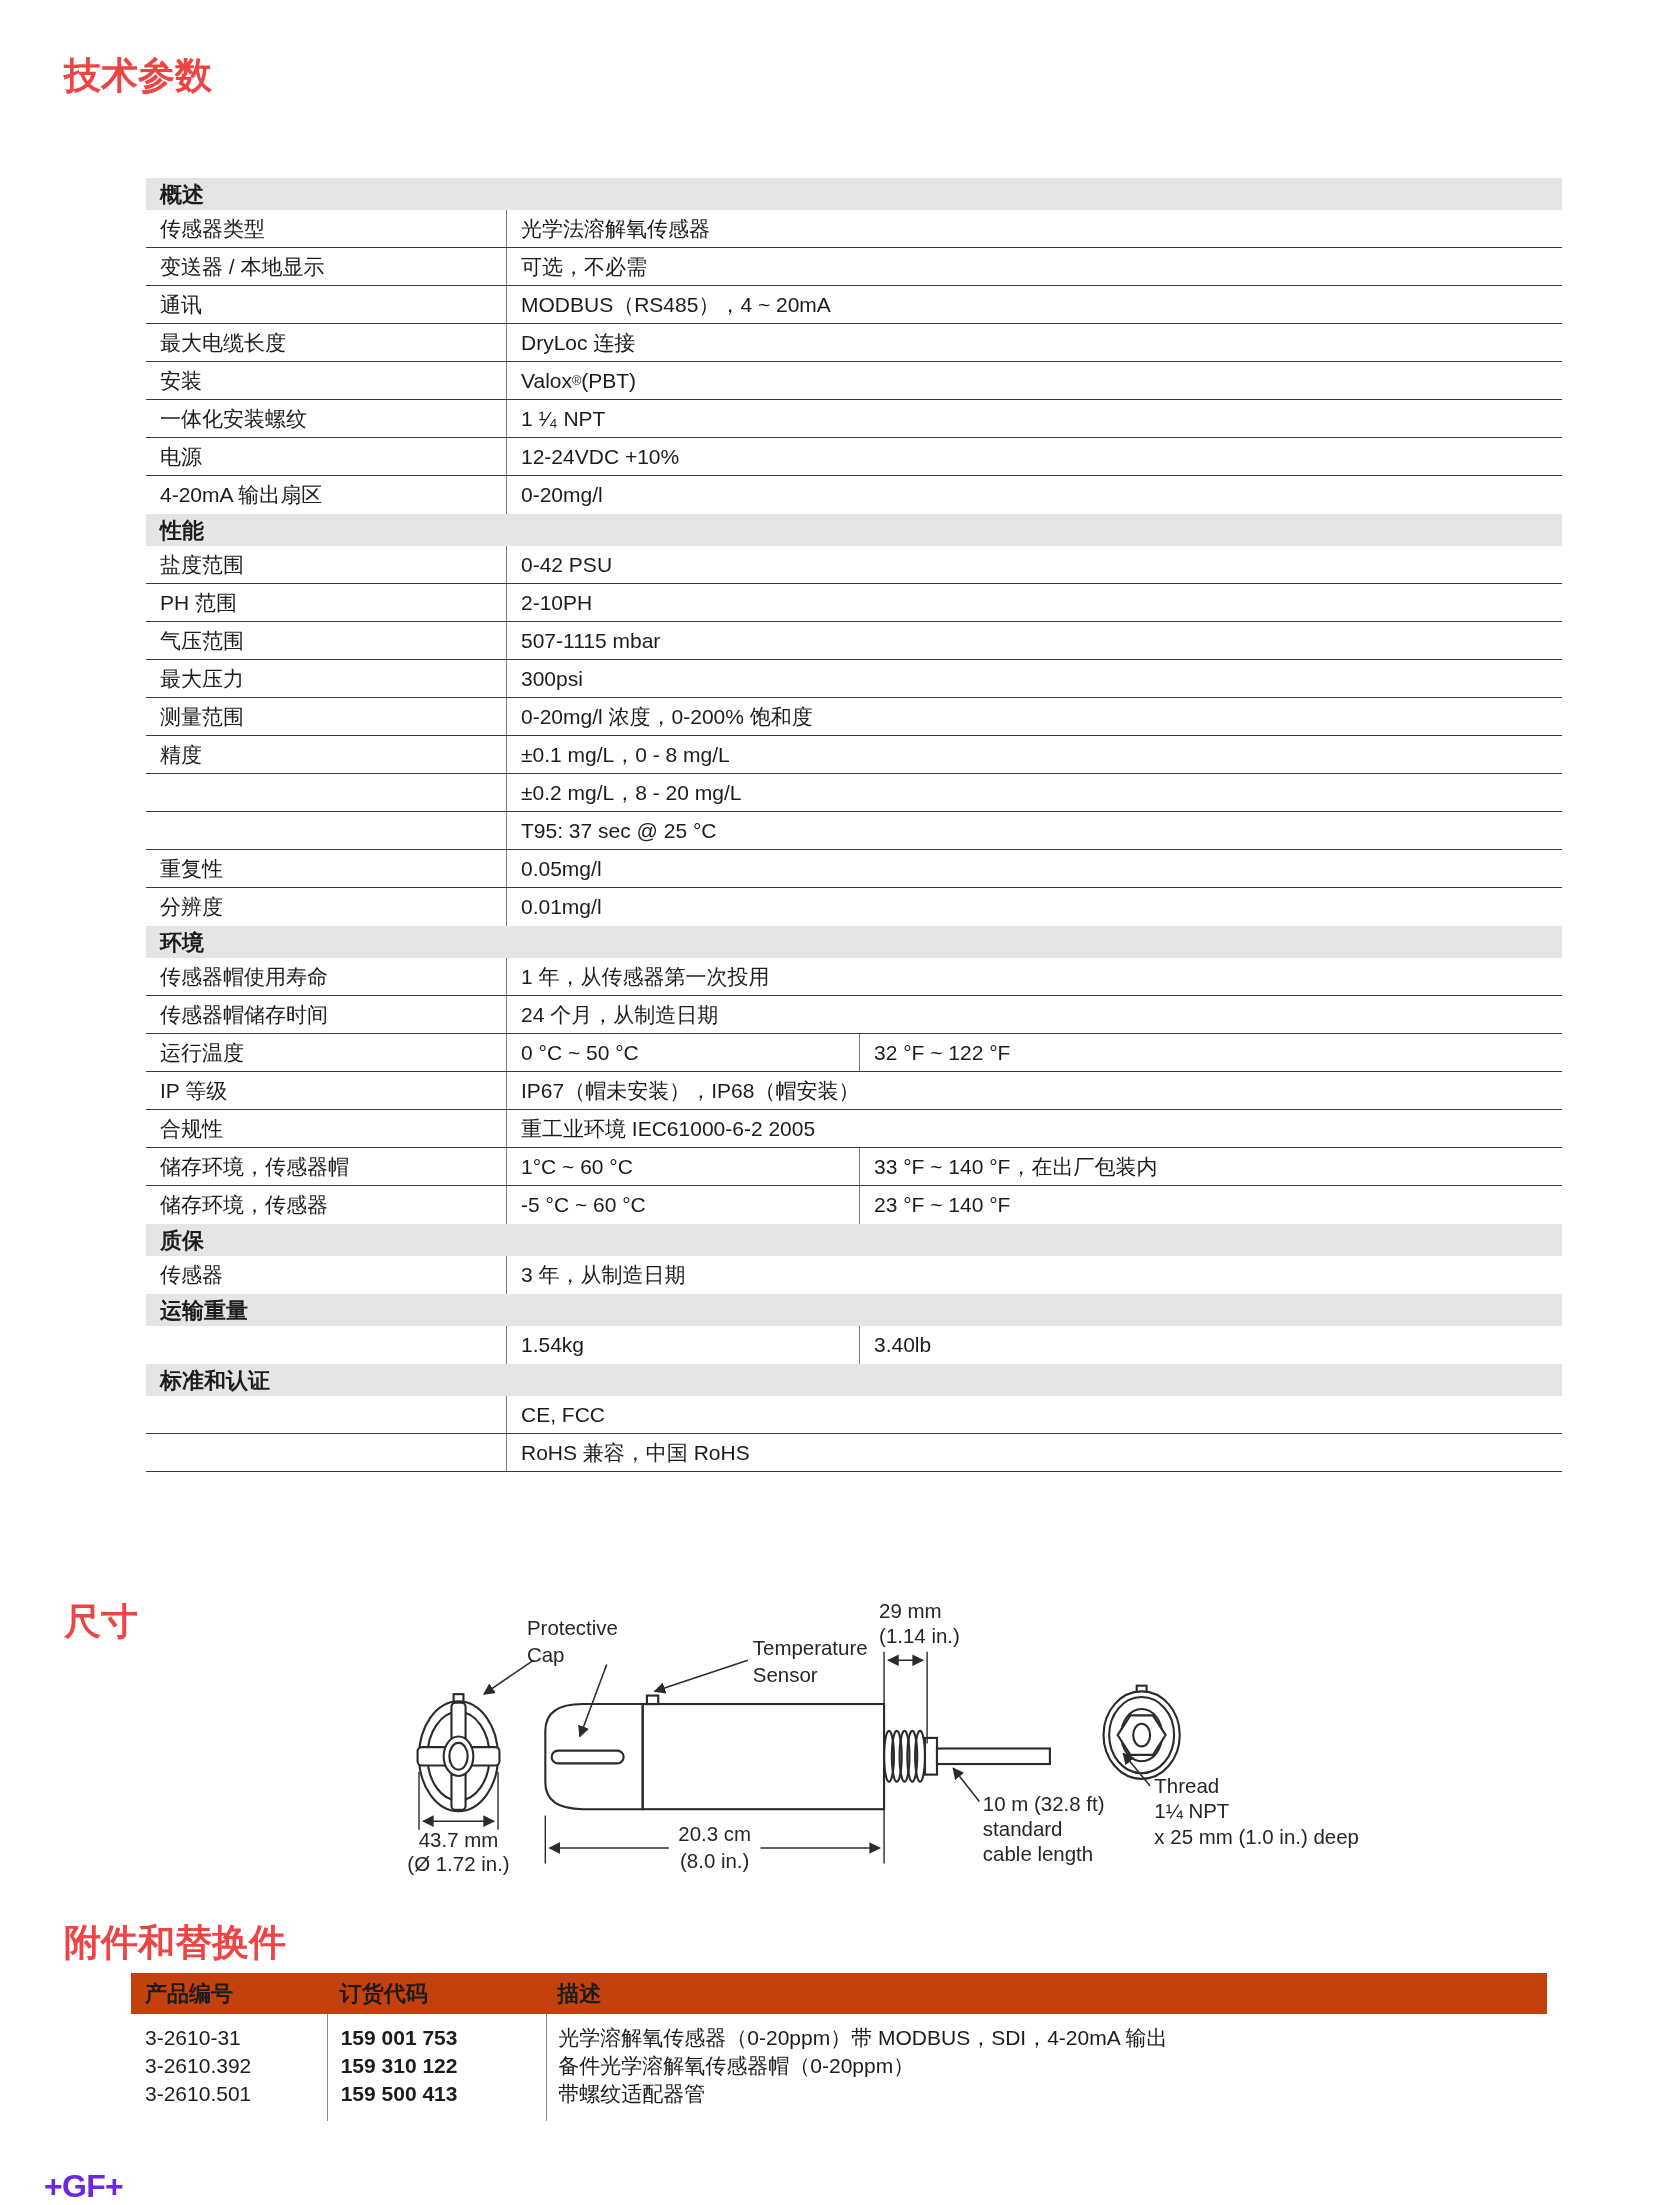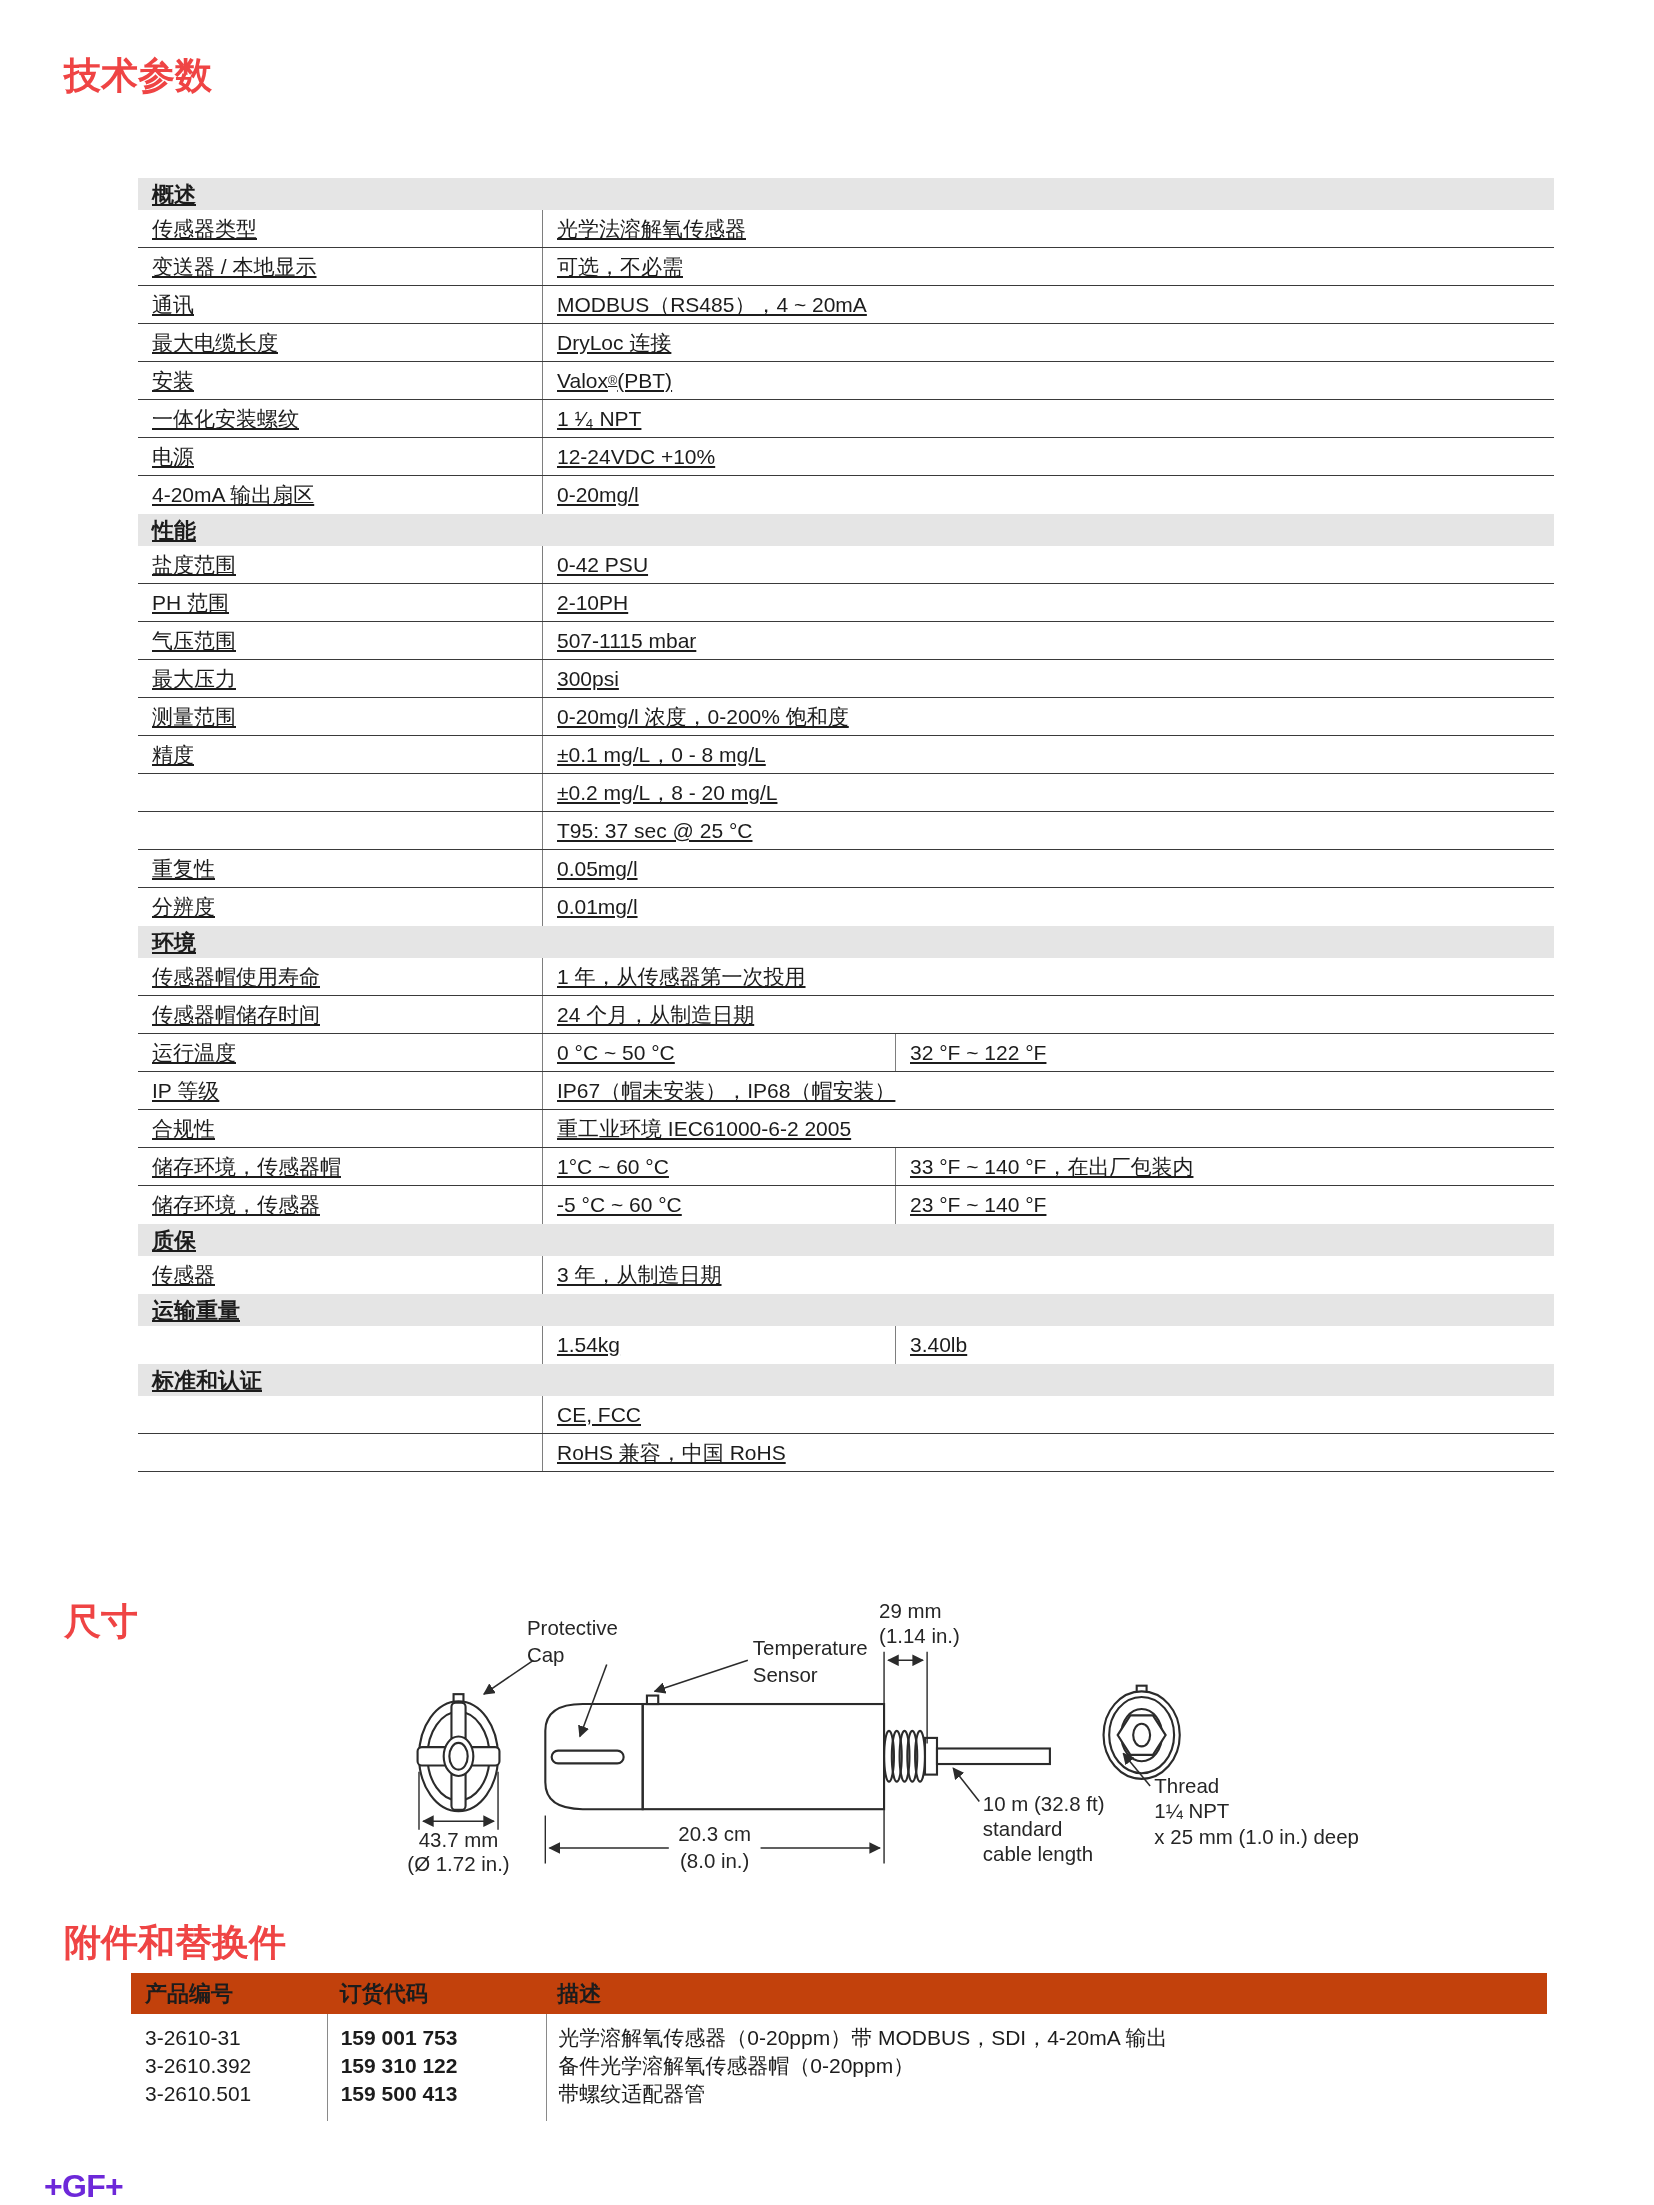--- a/index.html
+++ b/index.html
@@ -1,27 +1,27 @@
 <!DOCTYPE html>
 <html style="font-size:11.3px"><head>
 <meta charset="utf-8">
 <style>
   html,body{margin:0;padding:0;background:#fff;}
   #page{position:relative;width:1655px;height:2205px;background:#ffffff;overflow:hidden;
         font-family:"Liberation Sans","DejaVu Sans",sans-serif;color:#1c1c1c;}
   .h1{position:absolute;left:64px;font-size:37px;font-weight:700;color:#ef4444;white-space:nowrap;}
   
-  #spec{position:absolute;left:138px;top:178px;width:1416px;text-decoration:underline;}
+  #spec{position:absolute;left:146px;top:178px;width:1416px;}
   .secbar{height:32px;background:#e5e5e5;font-weight:700;font-size:22px;line-height:33px;
           padding-left:14px;box-sizing:border-box;}
   .trow{display:flex;height:38px;align-items:stretch;box-sizing:border-box;}
   .trow.hline{border-bottom:1.4px solid #3a3a3a;}
   .cell{display:flex;align-items:center;font-size:21px;box-sizing:border-box;white-space:nowrap;}
   .c1{width:360px;padding-left:14px;}
-  .c2{flex:1;border-left:1.4px solid #7e7e7e;padding-left:14px;margin-left:44px;}
+  .c2{flex:1;border-left:1.4px solid #7e7e7e;padding-left:14px;}
   .c2.half{flex:0 0 353px;}
   .c3{flex:1;border-left:1.4px solid #7e7e7e;padding-left:14px;}
   sup{font-size:60%;line-height:0;}
   
   #acc{position:absolute;left:131px;top:1973px;width:1416px;}
   .acc-head{display:flex;height:41px;background:#c2410c;align-items:center;font-weight:700;font-size:22px;}
   .ac1{width:196px;padding-left:14px;box-sizing:border-box;}
   .ac2{width:219px;padding-left:12.7px;box-sizing:border-box;}
   .ac3{flex:1;padding-left:11.3px;box-sizing:border-box;}
   .acc-body{display:flex;align-items:flex-start;}

